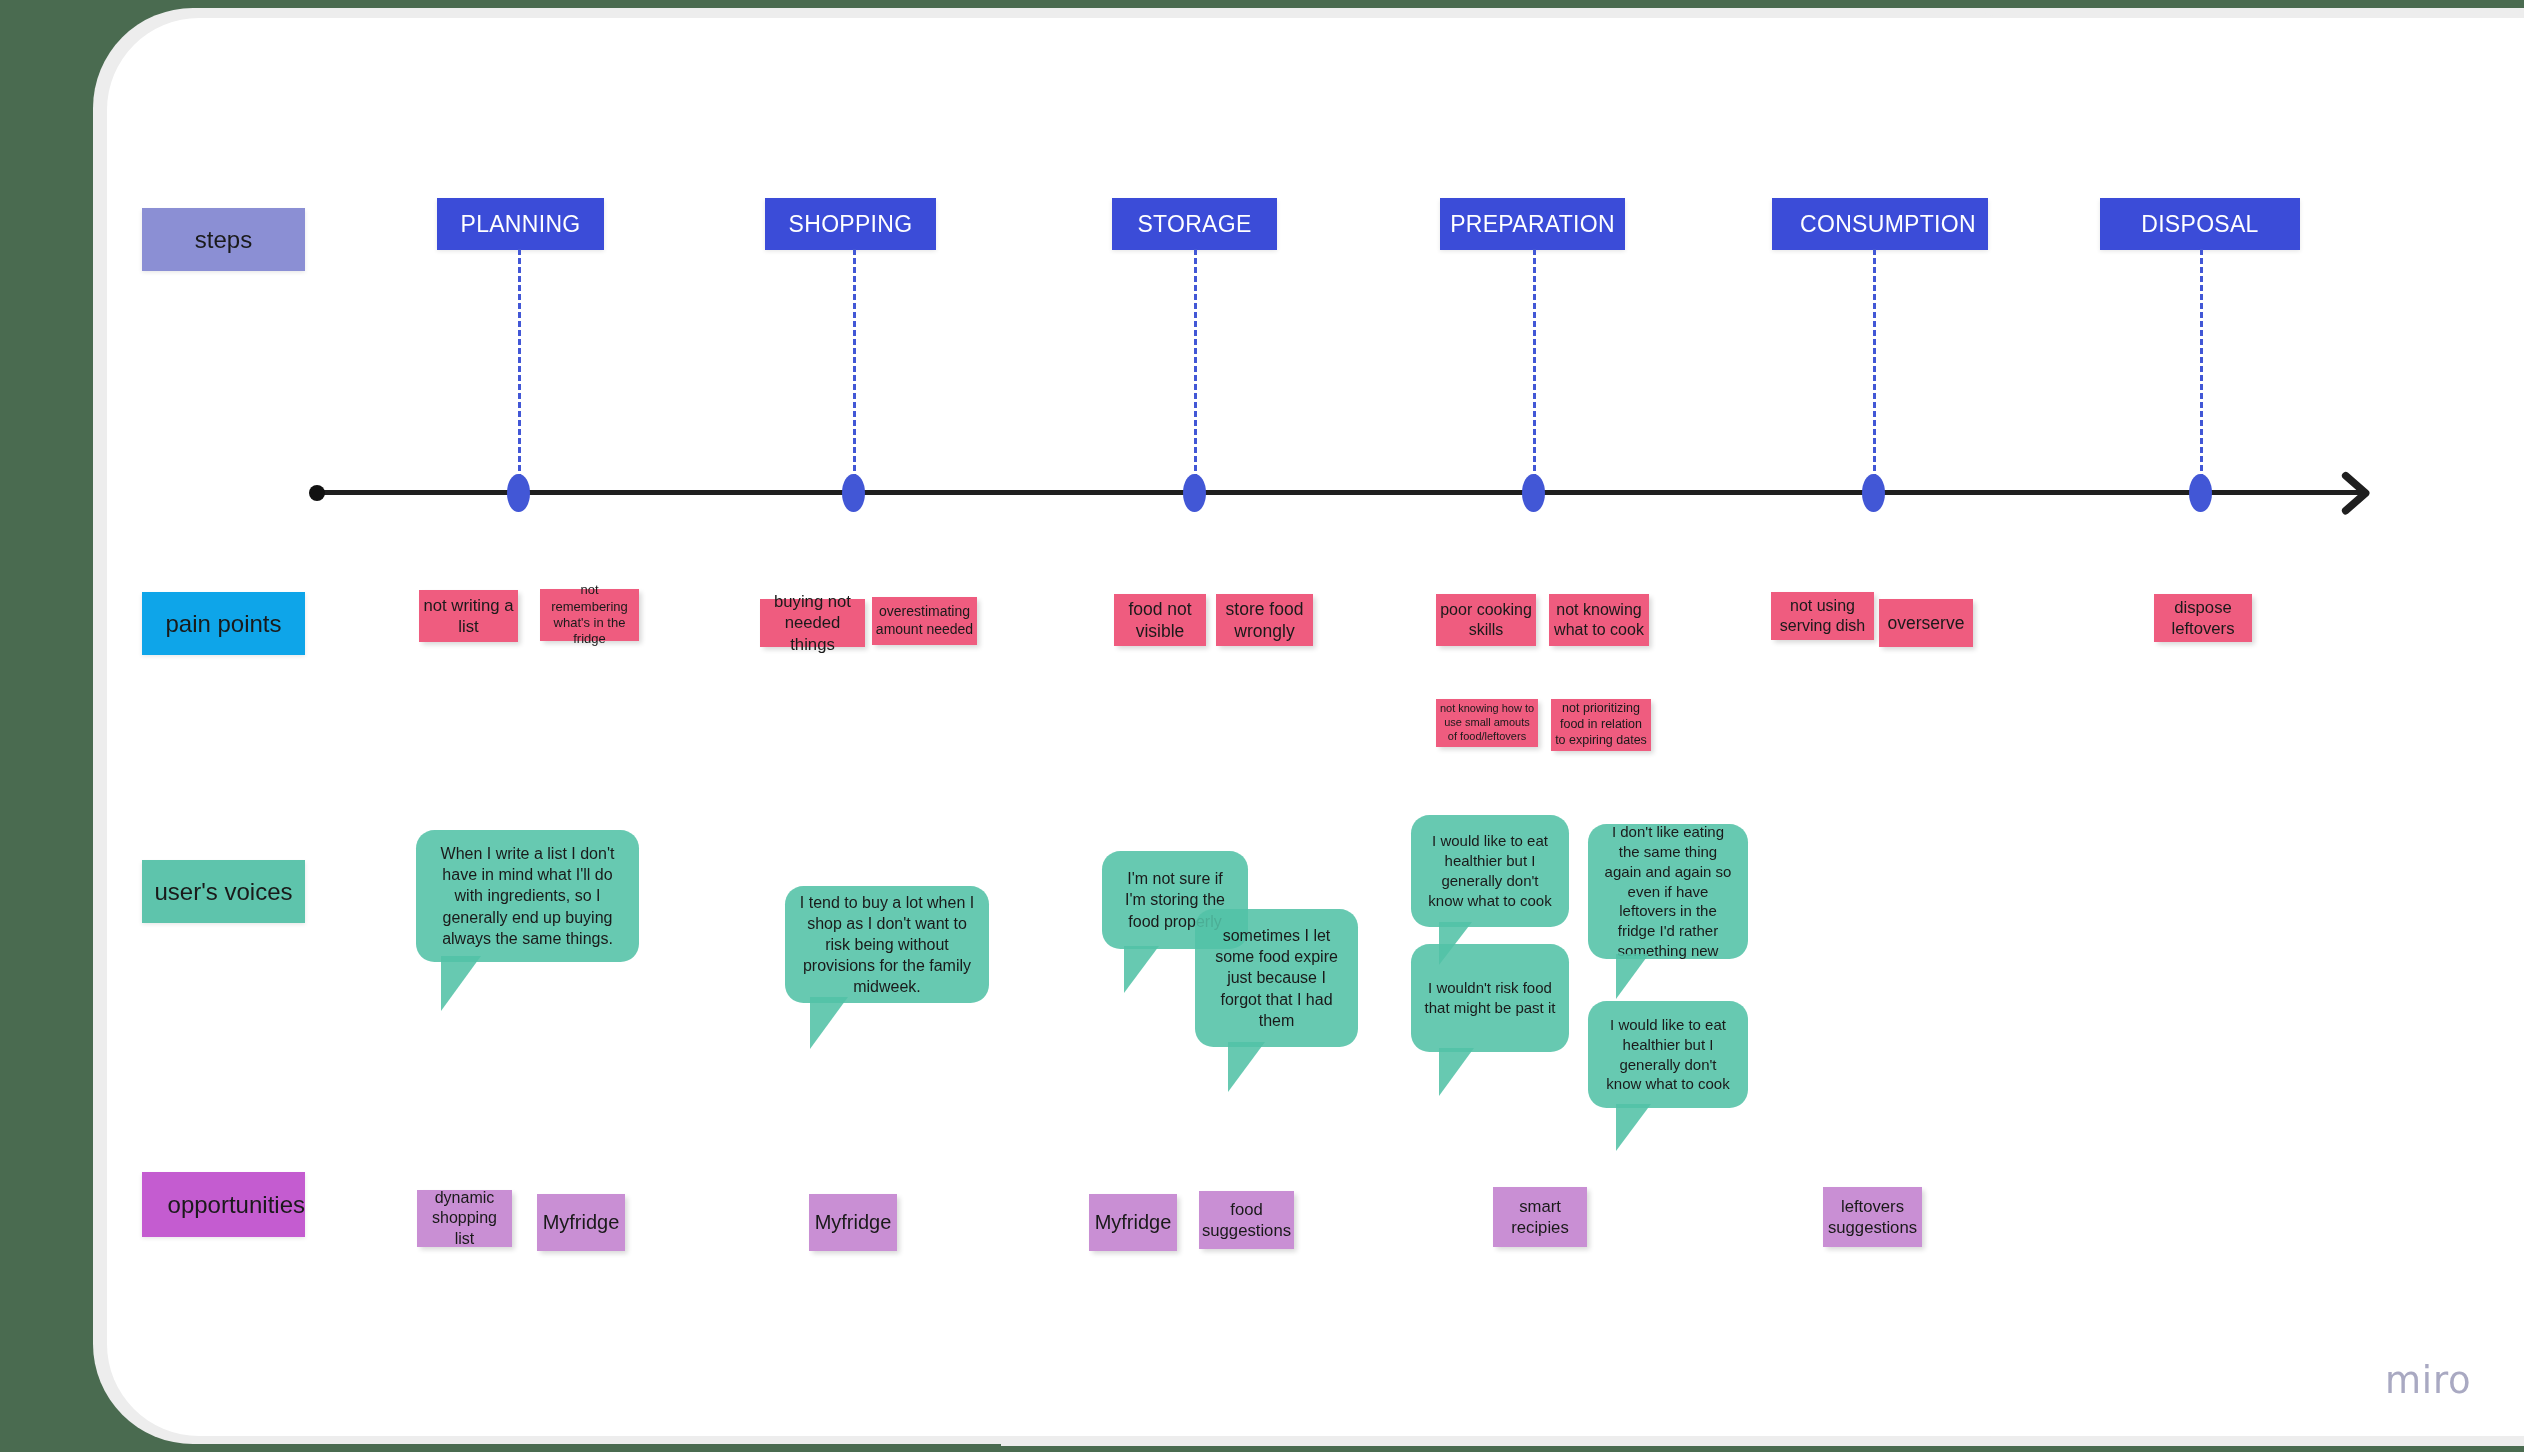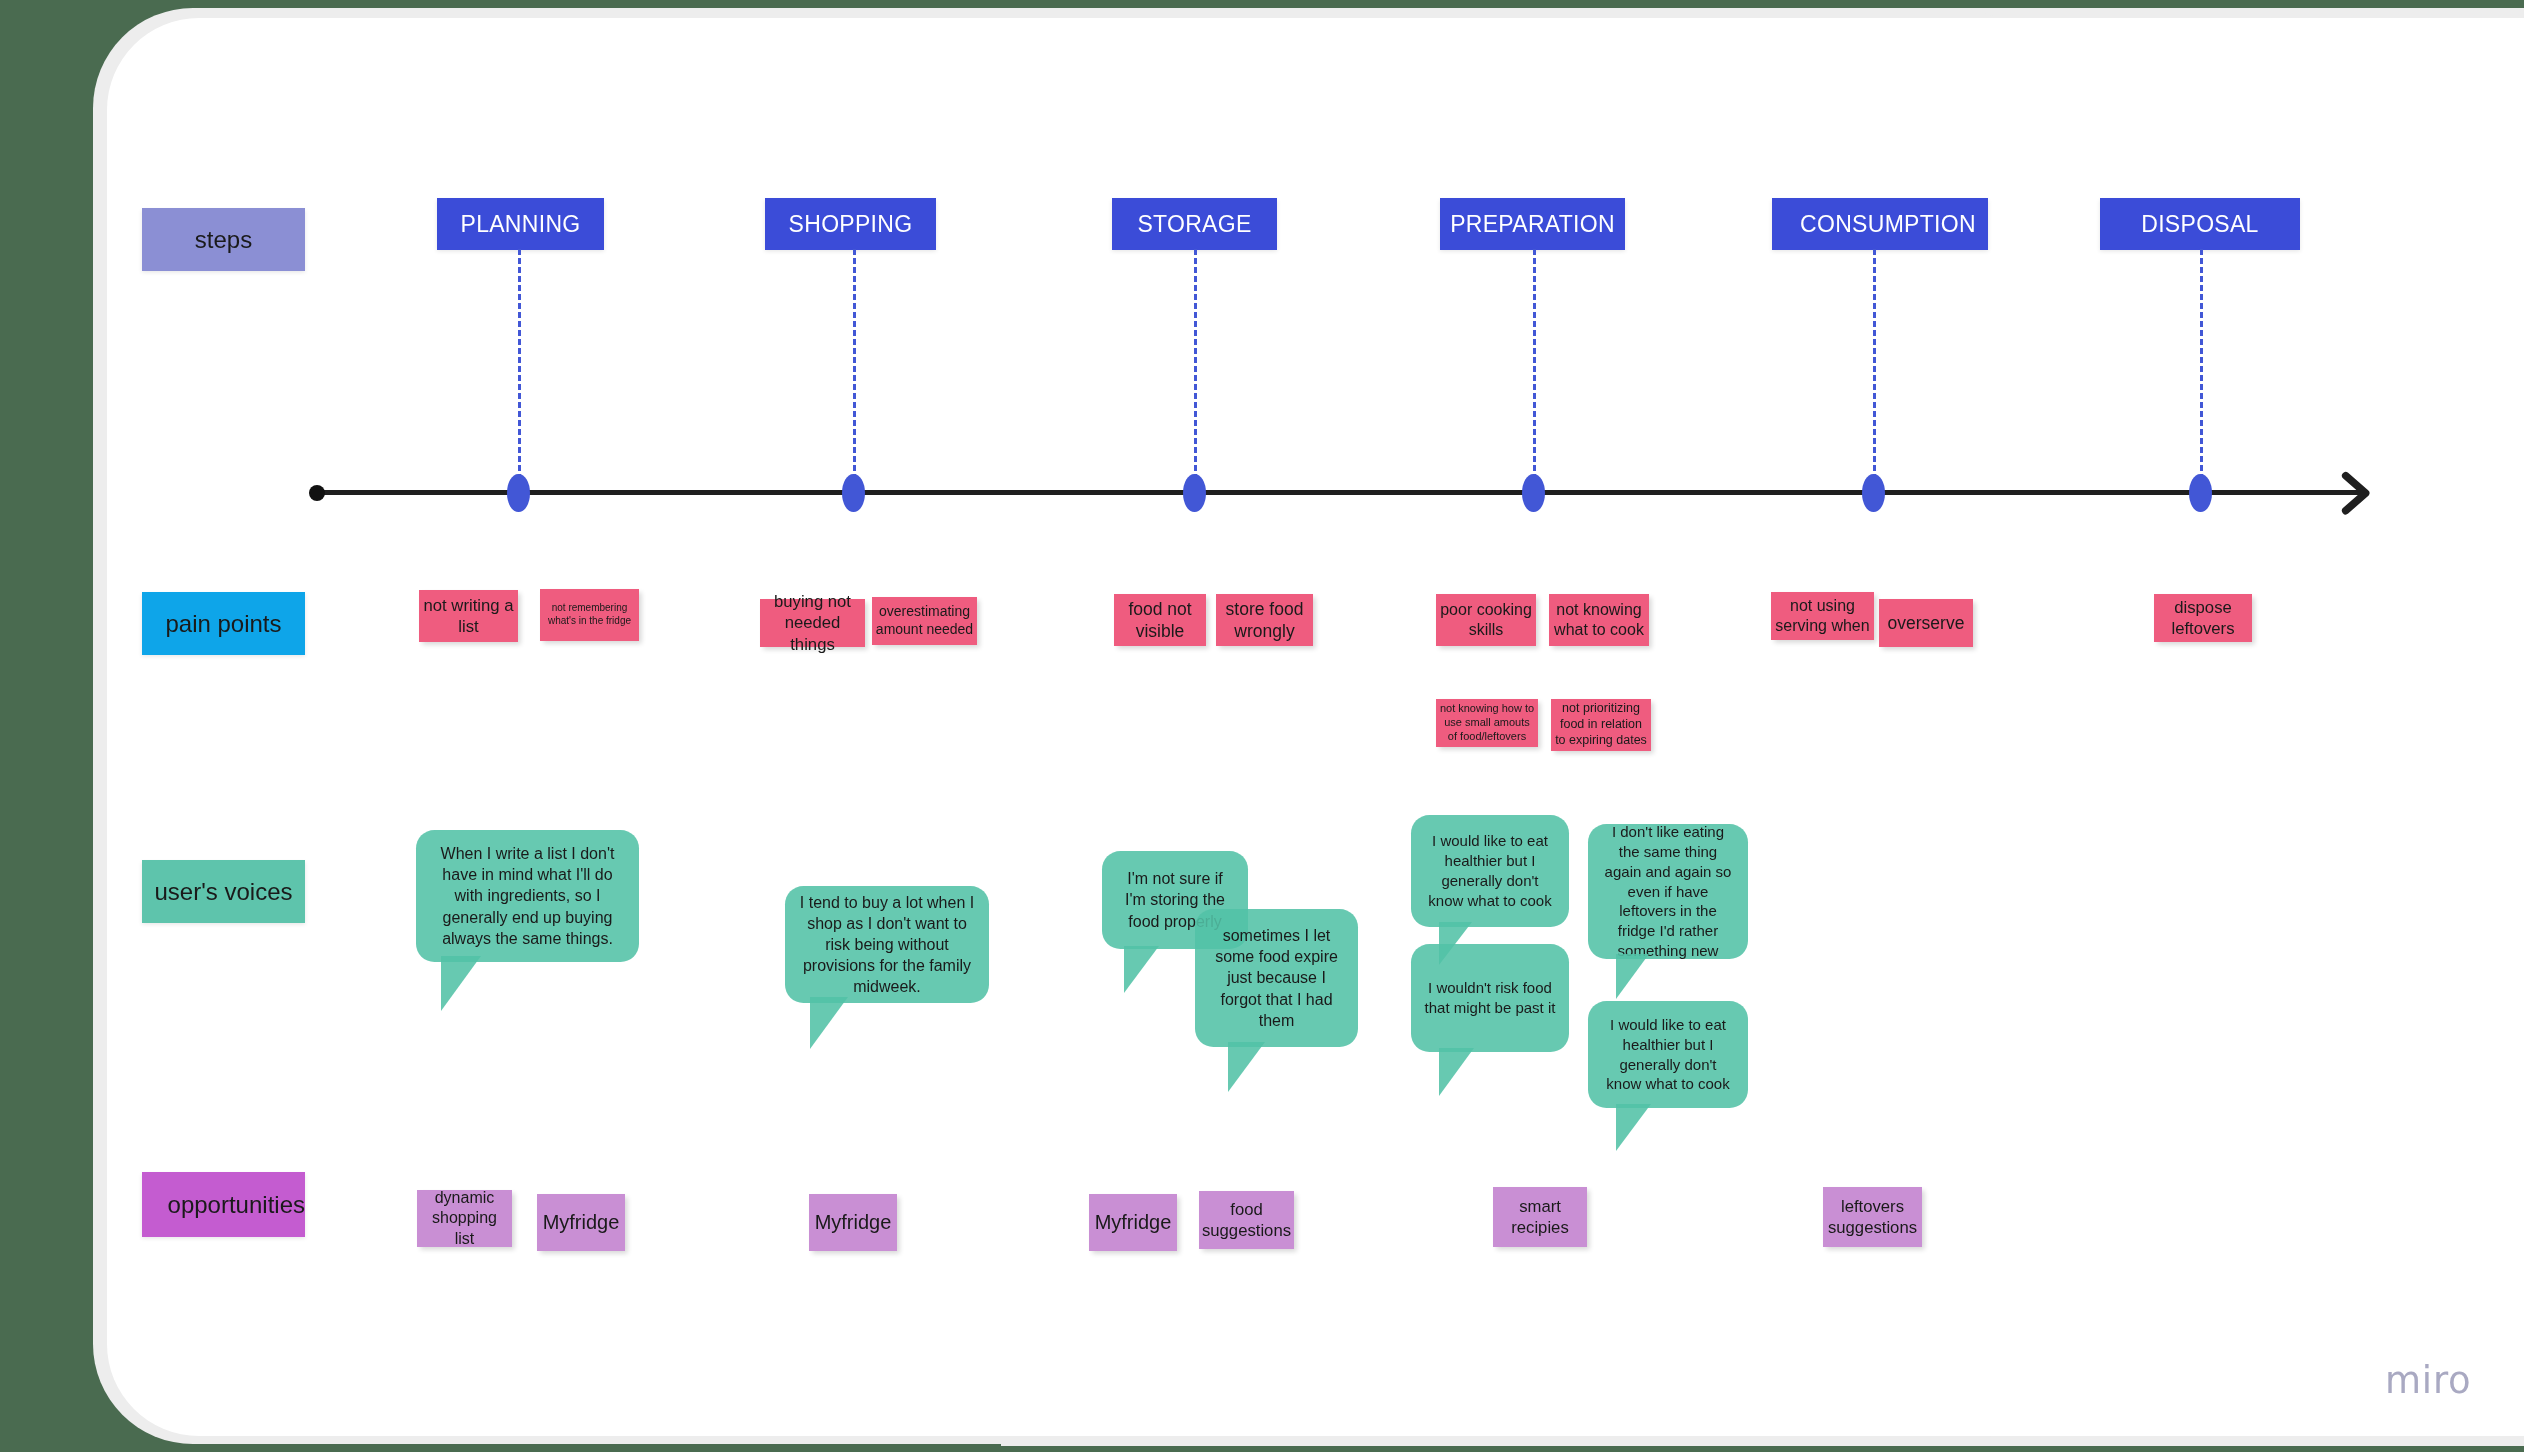--- a/index.html
+++ b/index.html
@@ -252,21 +252,21 @@
     <div class="axis-node" style="left:507px; top:474px;"></div>
     <div class="axis-node" style="left:842px; top:474px;"></div>
     <div class="axis-node" style="left:1183px; top:474px;"></div>
     <div class="axis-node" style="left:1522px; top:474px;"></div>
     <div class="axis-node" style="left:1862px; top:474px;"></div>
     <div class="axis-node" style="left:2189px; top:474px;"></div>
 
     <div class="note pink" style="left:419px; top:590px; width:99px; height:52px; font-size:16.7px;">
       <span>not writing a list</span>
     </div>
-    <div class="note pink" style="left:540px; top:589px; width:99px; height:52px; font-size:10px;">
+    <div class="note pink" style="left:540px; top:589px; width:99px; height:52px; font-size:13px;">
       <span>not remembering what's in the fridge</span>
     </div>
 
     <div class="note pink" style="left:760px; top:599px; width:105px; height:48px; font-size:16.7px;">
       <span>buying  not needed things</span>
     </div>
     <div class="note pink" style="left:872px; top:597px; width:105px; height:48px; font-size:14px;">
       <span>overestimating amount needed</span>
     </div>
 
@@ -284,21 +284,21 @@
       <span>not knowing what to cook</span>
     </div>
     <div class="note pink" style="left:1436px; top:699px; width:102px; height:48px; font-size:11px;">
       <span>not knowing how to use small amouts of food/leftovers</span>
     </div>
     <div class="note pink" style="left:1551px; top:699px; width:100px; height:52px; font-size:12.5px;">
       <span>not prioritizing food in relation to expiring dates</span>
     </div>
 
     <div class="note pink" style="left:1771px; top:592px; width:103px; height:48px; font-size:16px;">
-      <span>not using serving when</span>
+      <span>not using serving dish</span>
     </div>
     <div class="note pink" style="left:1879px; top:599px; width:94px; height:48px; font-size:17.5px;">
       <span>overserve</span>
     </div>
 
     <div class="note pink" style="left:2154px; top:594px; width:98px; height:48px; font-size:16.7px;">
       <span>dispose leftovers</span>
     </div>
 
     <div class="bubble" style="left:416px; top:830px; width:223px; height:132px;">

